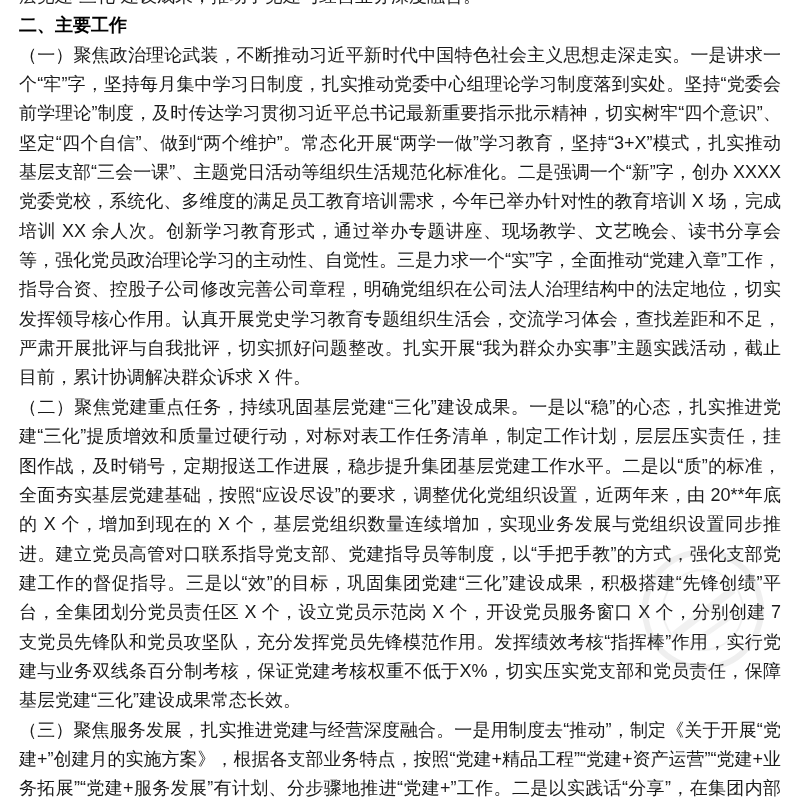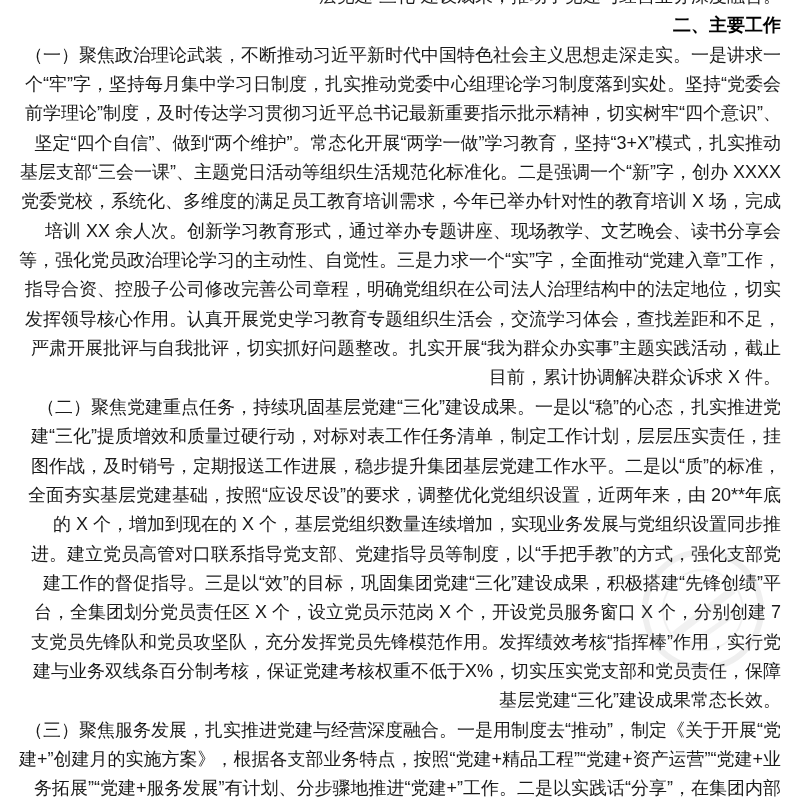--- a/index.html
+++ b/index.html
@@ -22,21 +22,20 @@
     box-sizing: border-box;
     padding: 0 19px;
     color: #1a1a1a;
     font-size: 18px;
     line-height: 29.35px;
     text-align: justify;
     word-break: break-all;
   }
   .doc p {
     margin: 0;
-    text-align: right;
   }
   .carry {
     
   }
   .heading {
     margin: 0;
     font-size: 18px;
     line-height: 29.35px;
     font-weight: 700;
     color: #000000;

